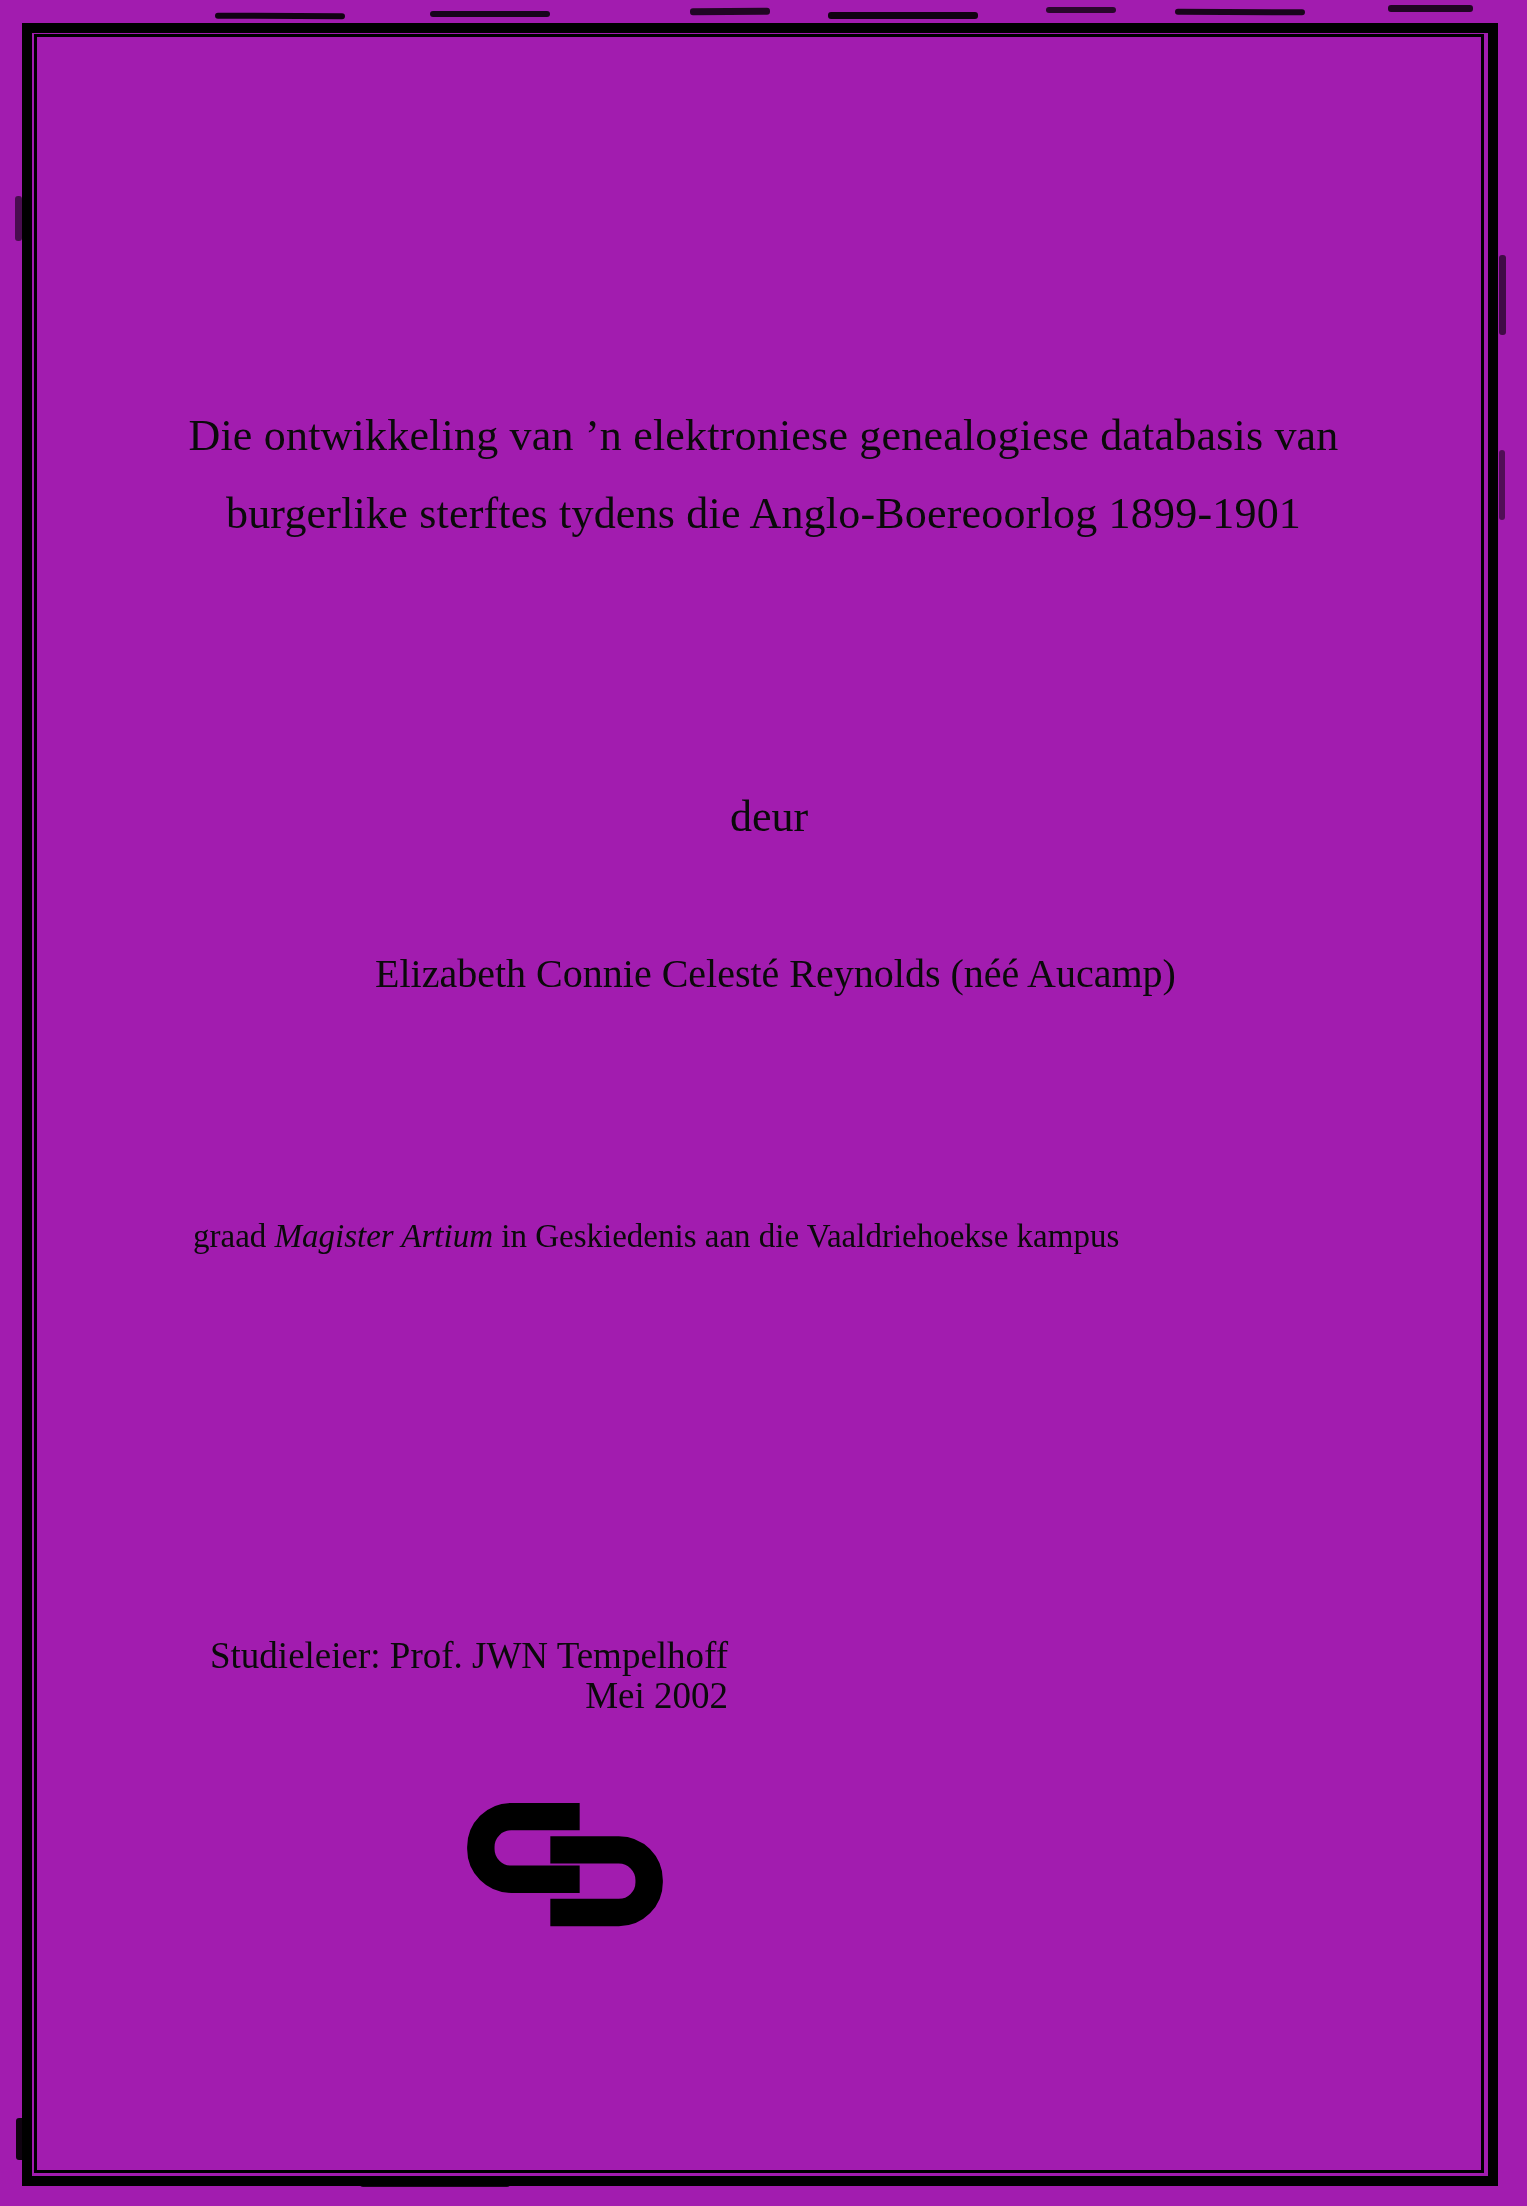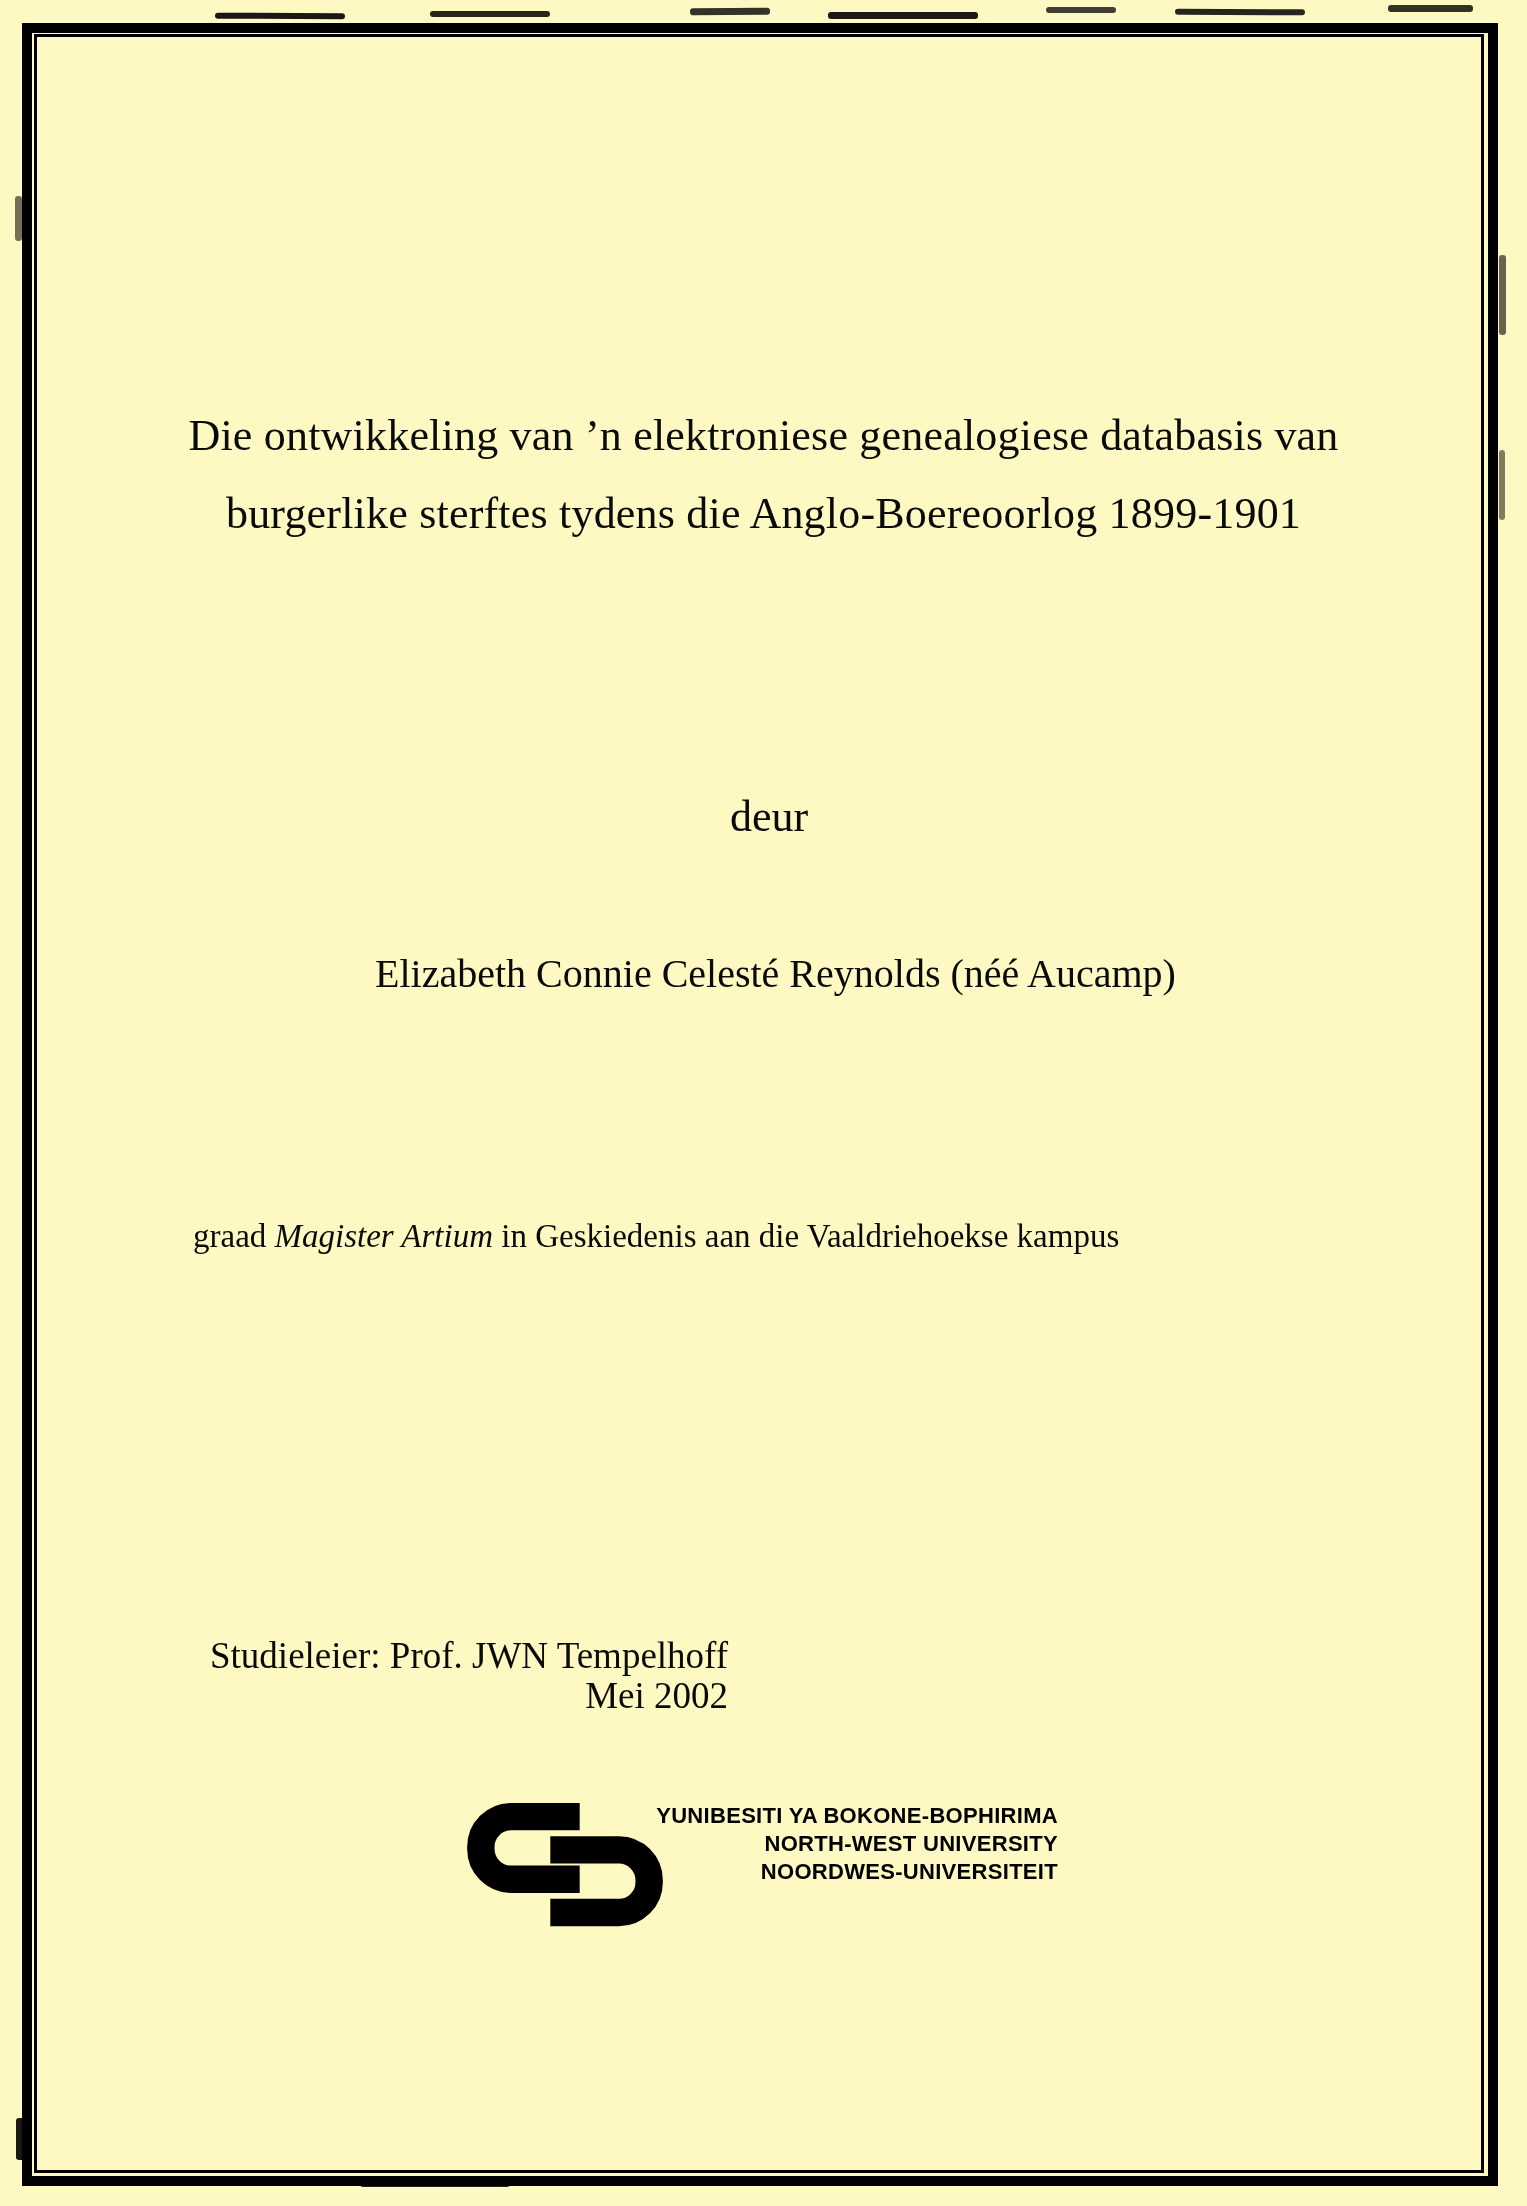--- a/index.html
+++ b/index.html
@@ -4,21 +4,21 @@
 <style>
   html, body {
     margin: 0;
     padding: 0;
     background: #ffffff;
   }
   .page {
     position: relative;
     width: 1527px;
     height: 2206px;
-    background: #fef9c3;
+    background: #a21caf;
     overflow: hidden;
     font-family: "Liberation Serif", "DejaVu Serif", serif;
     color: #0a0a0a;
   }
 
   
   .frame-outer {
     position: absolute;
     left: 22px; top: 23px;
     width: 1476px; height: 2163px;
@@ -148,19 +148,14 @@
   <div class="supervisor-block">
     <div>Studieleier: Prof. JWN Tempelhoff</div>
     <div>Mei 2002</div>
   </div>
 
   <svg class="logo-mark" viewBox="0 0 210 140" width="206" height="137" aria-hidden="true">
     <path d="M 120 19 H 50 A 31 31 0 0 0 19 50 V 52 A 31 31 0 0 0 50 83 H 120" fill="none" stroke="#000" stroke-width="28"></path>
     <path d="M 90 53 H 160 A 31 31 0 0 1 191 84 V 86 A 31 31 0 0 1 160 117 H 90" fill="none" stroke="#000" stroke-width="28"></path>
   </svg>
 
-  <div class="logo-text">
-    <div>YUNIBESITI YA BOKONE-BOPHIRIMA</div>
-    <div>NORTH-WEST UNIVERSITY</div>
-    <div>NOORDWES-UNIVERSITEIT</div>
-  </div>
 
 </div>
 
 </body></html>

